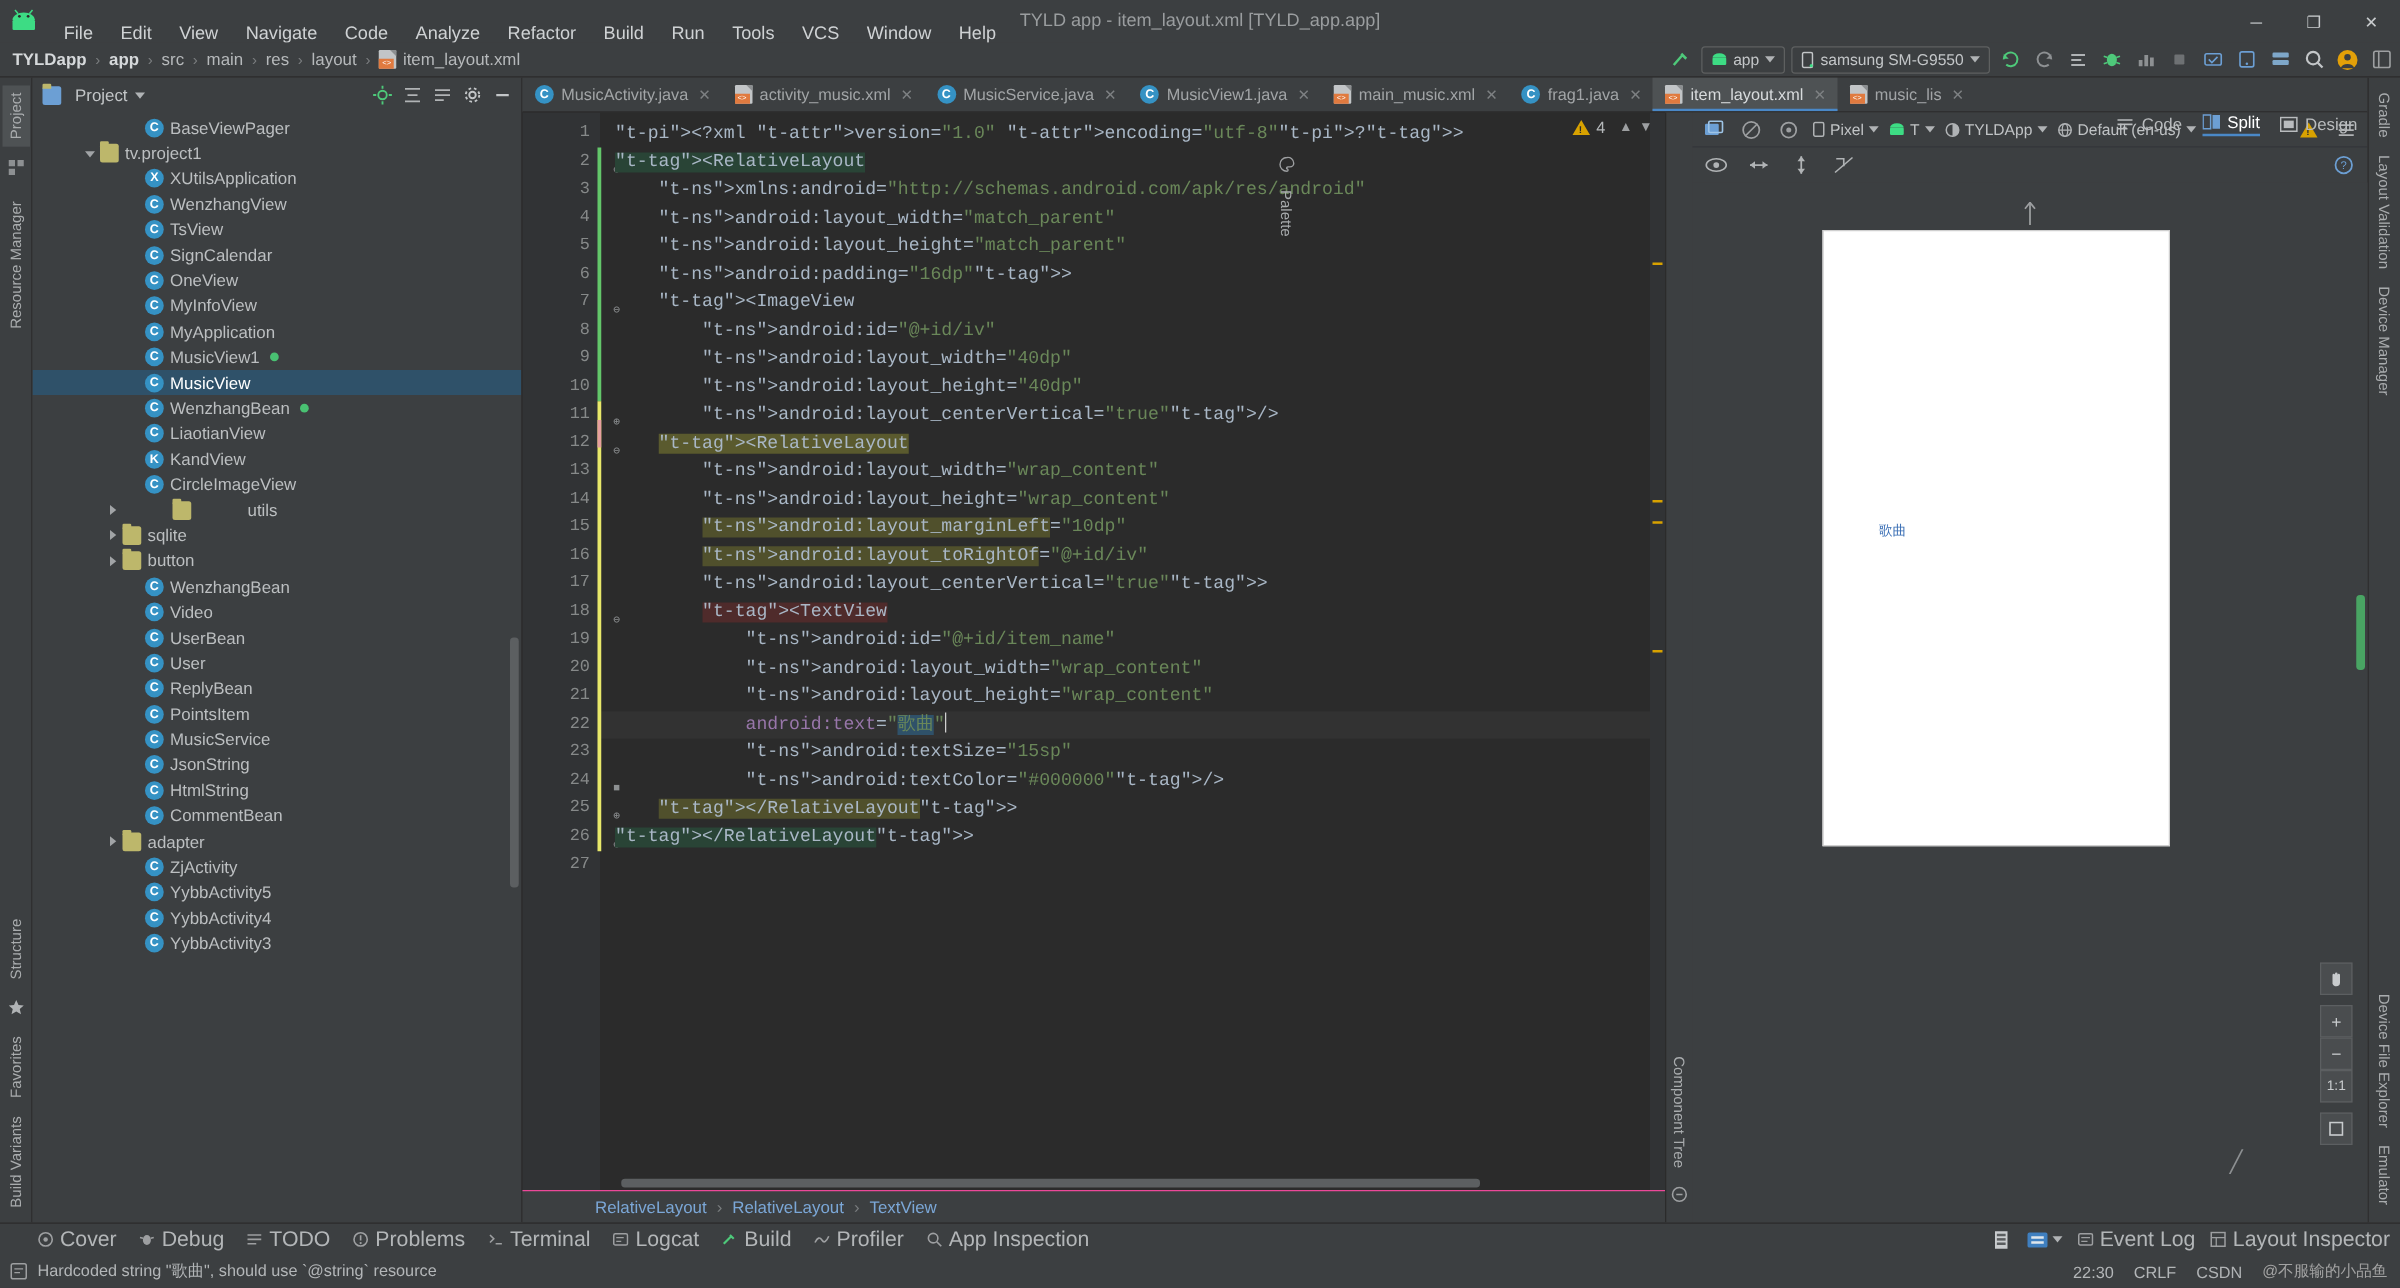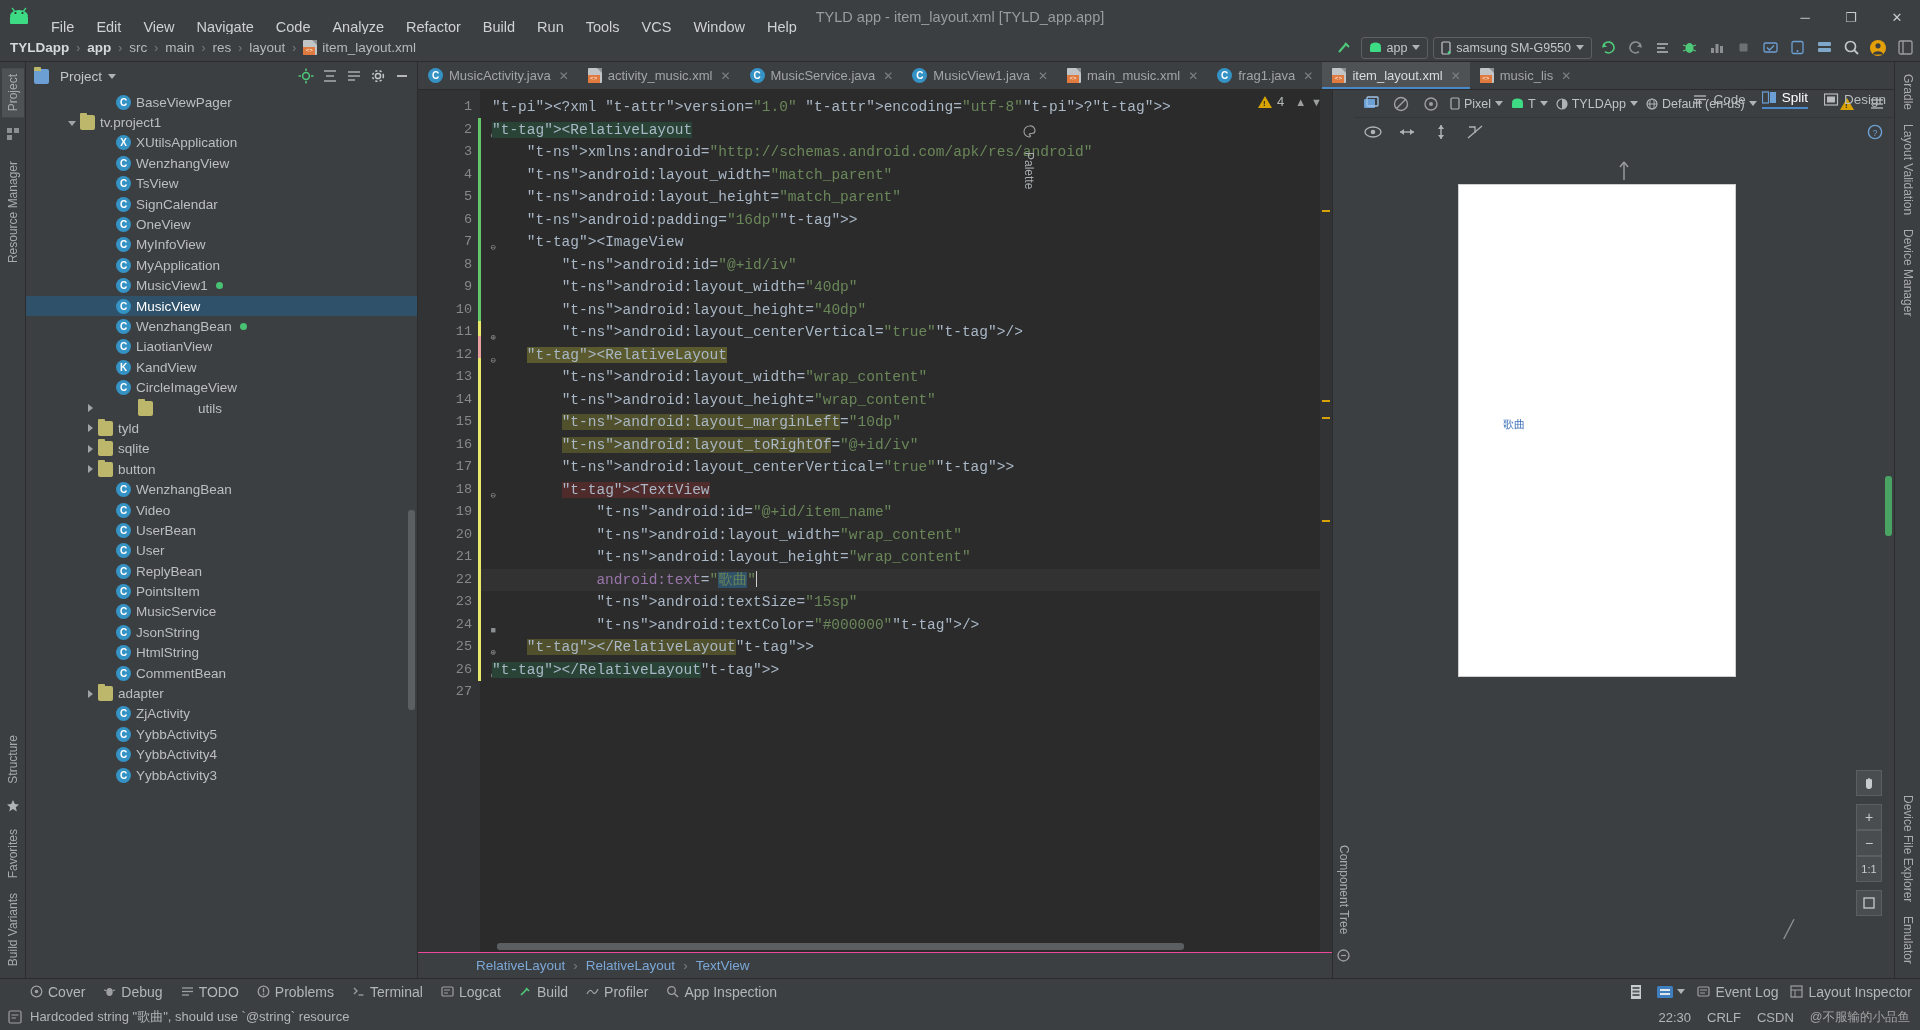--- a/index.html
+++ b/index.html
@@ -219,21 +219,21 @@
   }
   .pc-sp { height: 8px; }
   .resize-grip { position: absolute; right: 100px; bottom: 38px; color: #8d9092; font-size: 17px; }
   .prev-vscroll { position:absolute; right: 2px; top: 330px; width: 7px; height: 60px; background:#49a463; border-radius:3px;}
 
   
   .bottombar {
     height: 26px; flex: 0 0 26px; background: #3c3f41; display: flex; align-items: center;
     gap: 18px; padding-left: 30px; border-top: 1px solid #2b2b2b; position: relative;
   }
-  .bb-item { display: flex; align-items: center; gap: 5px; font-size: 14px; color: #b3b6b8; white-space: nowrap; cursor: default;}
+  .bb-item { display: flex; align-items: center; gap: 5px; font-size: 17px; color: #b3b6b8; white-space: nowrap; cursor: default;}
   .bb-right { position: absolute; right: 8px; display: flex; align-items: center; gap: 12px; }
   .statusbar {
     height: 26px; flex: 0 0 26px; background: #3c3f41; display: flex; align-items: center;
     padding-left: 8px; gap: 8px; position: relative; font-size: 13px; color: #b3b6b8;
   }
   .sb-right { position: absolute; right: 10px; display: flex; align-items: center; gap: 16px; font-size: 13px; color:#b3b6b8; }
   .watermark { color: #b0b3b5; font-size: 13px; }
   .watermark2 { color: #a3a3a3; font-size: 12.5px; }
   svg { display: block; }
 </style>
@@ -534,25 +534,20 @@
           </div>
           <div class="trow" style="padding-left: 78px;">
             <span class="arrow "></span>
             <span class="ic ic-class">C</span>
             <span class="tlabel">CircleImageView</span>
           </div>
           <div class="trow" style="padding-left: 60px; gap: 40px;">
             <span class="arrow right"></span>
             <span class="ic ic-folder"></span>
             <span class="tlabel">utils</span>
-          </div>
-          <div class="trow" style="padding-left: 60px;">
-            <span class="arrow right"></span>
-            <span class="ic ic-folder"></span>
-            <span class="tlabel">tyld</span>
           </div>
           <div class="trow" style="padding-left: 60px;">
             <span class="arrow right"></span>
             <span class="ic ic-folder"></span>
             <span class="tlabel">sqlite</span>
           </div>
           <div class="trow" style="padding-left: 60px;">
             <span class="arrow right"></span>
             <span class="ic ic-folder"></span>
             <span class="tlabel">button</span>

